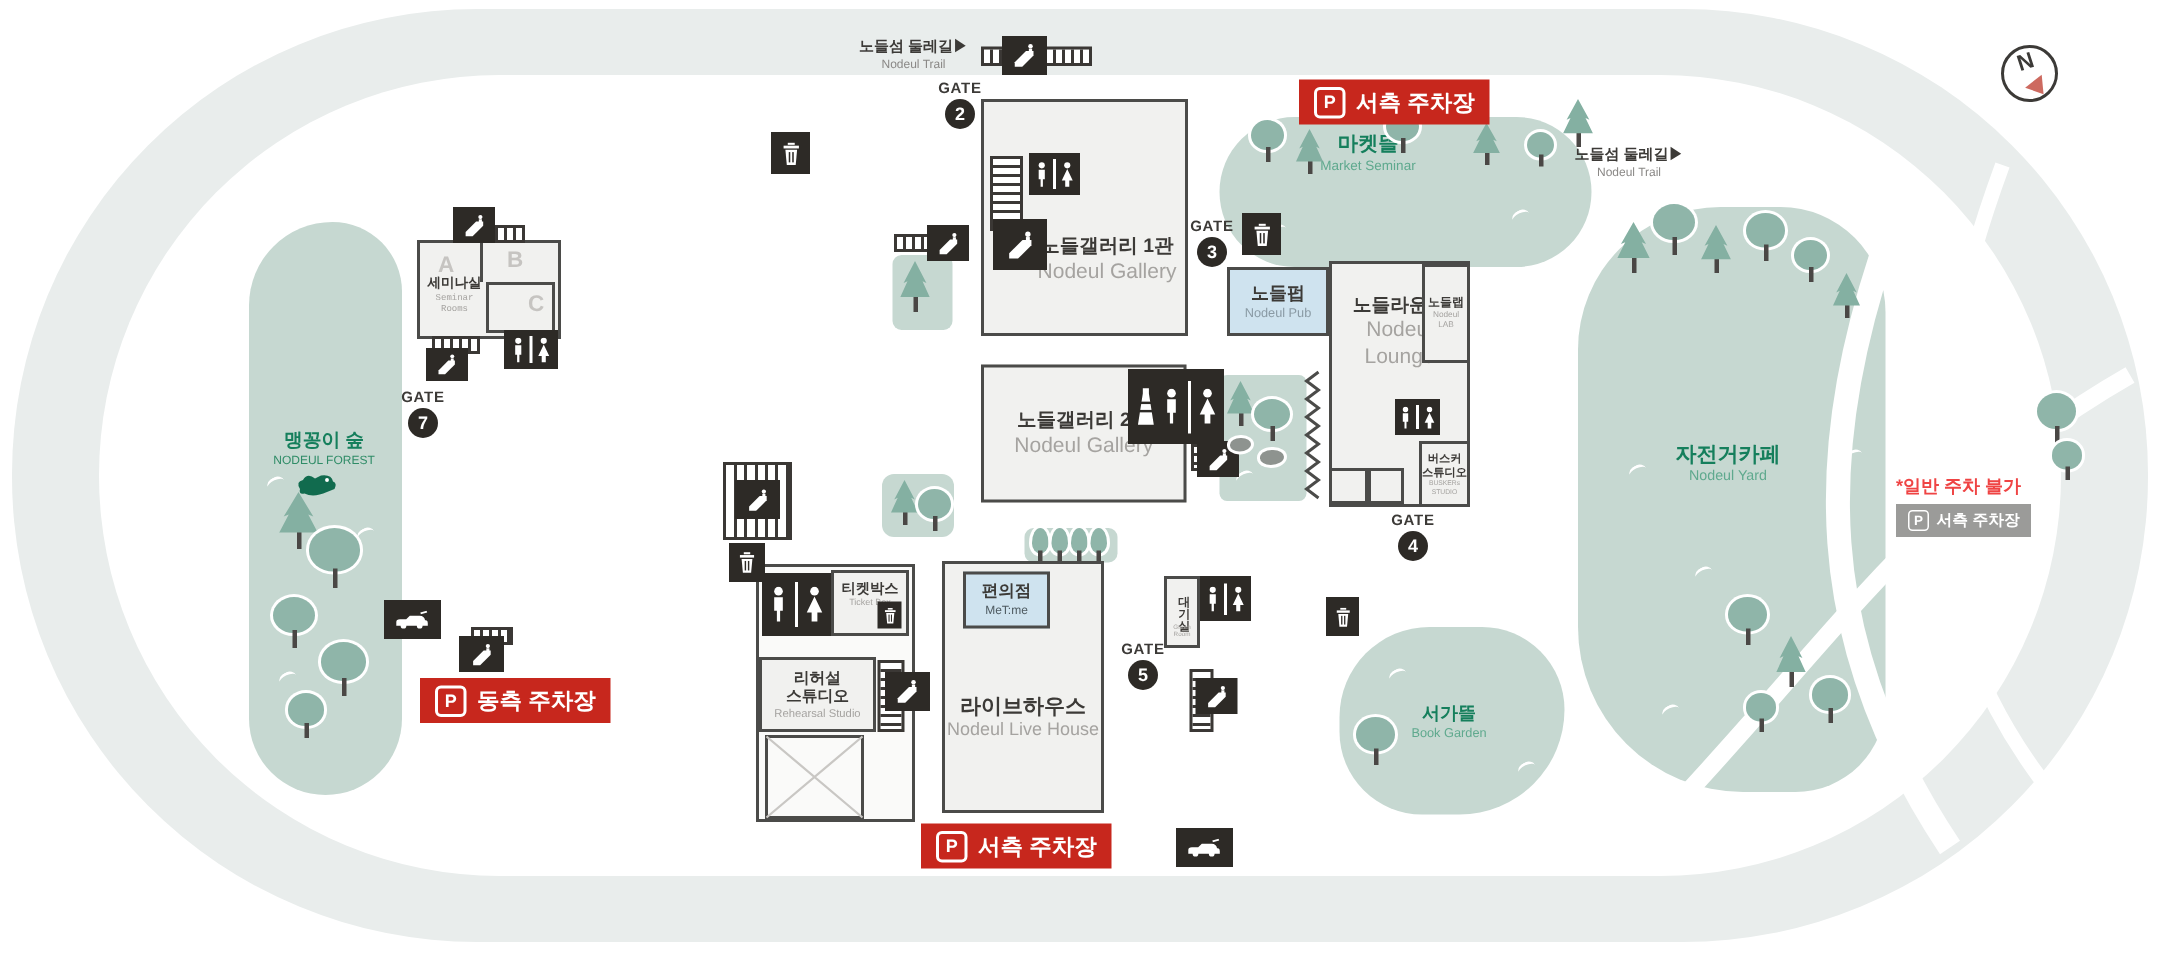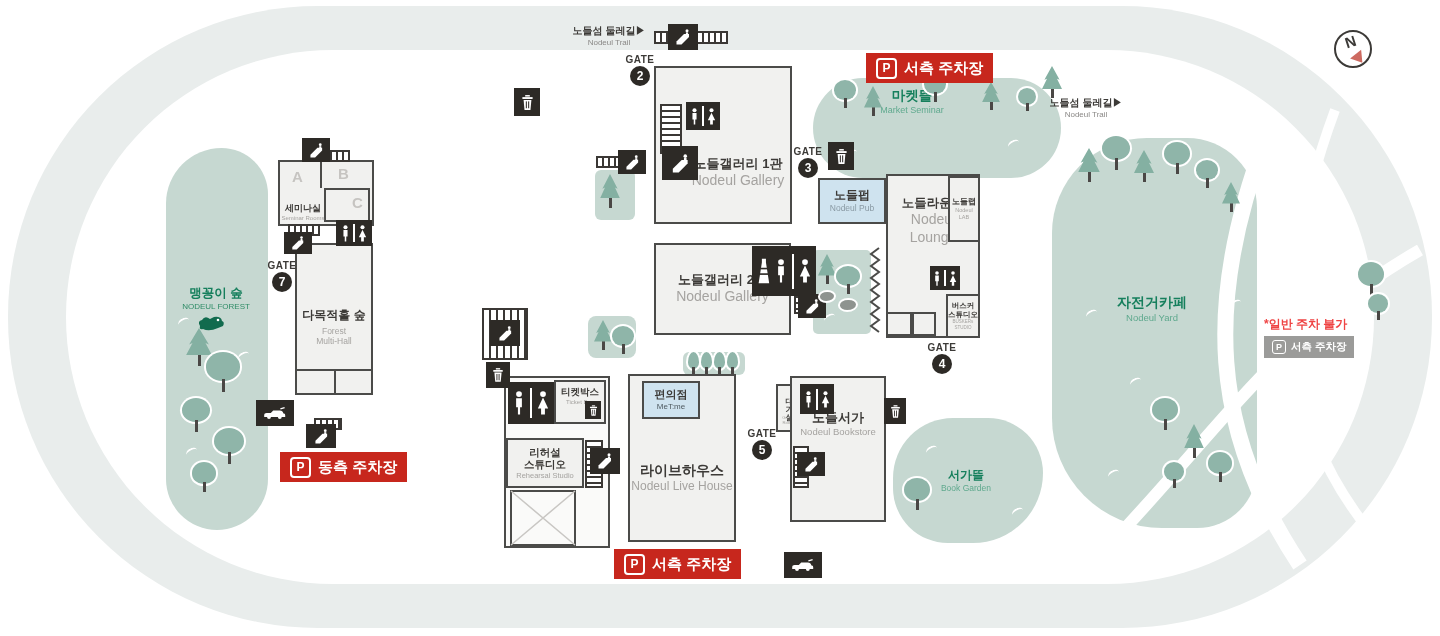--- a/index.html
+++ b/index.html
@@ -292,21 +292,21 @@
     <div class="kr">노들섬 둘레길▶</div>
     <div class="en">Nodeul Trail</div>
   </div>
 
   <div class="bld" style="left:278px;top:160px;width:96px;height:66px;display:block;position:absolute;">
     <div class="thin" style="left:40px;top:0;width:2px;height:26px;"></div>
     <div class="abs" style="left:44px;top:26px;width:46px;height:34px;border:2px solid #4b4b49;box-sizing:border-box;"></div>
     <span class="roomletter" style="left:12px;top:6px;">A</span>
     <span class="roomletter" style="left:58px;top:3px;">B</span>
     <span class="roomletter" style="left:72px;top:32px;">C</span>
-    <div class="abs" style="left:0;top:40px;width:46px;">
+    <div class="abs" style="left:0;top:20px;width:46px;font-family:Liberation Mono, monospace;">
       <div style="font-size:9px;font-weight:bold;color:#3c3a37;">세미나실</div>
       <div style="font-size:6px;color:#a5a3a0;">Seminar Rooms</div>
     </div>
   </div>
   <div class="ic" style="left:336px;top:220px;width:36px;height:26px;">
     <svg width="9" height="17" viewBox="0 0 10 20">
         <use href="#sym-man"></use>
       </svg>
       <div class="vline"></div>
       <svg width="9" height="17" viewBox="0 0 10 20">
@@ -319,29 +319,20 @@
         <use href="#sym-esc"></use>
       </svg>
     </div>
   <div class="cross" style="left:288px;top:224px;width:32px;height:12px;"></div>
   <div class="ic" style="left:284px;top:232px;width:28px;height:22px;">
       <svg width="14" height="14" viewBox="0 0 15 16">
         <use href="#sym-esc"></use>
       </svg>
     </div>
 
-  <div class="bld" style="left:295px;top:243px;width:78px;height:152px;display:block;position:absolute;">
-    <div class="thin" style="left:0;top:124px;width:74px;height:2px;"></div>
-    <div class="thin" style="left:37px;top:124px;width:2px;height:24px;"></div>
-    <div class="abs" style="left:0;top:62px;width:74px;text-align:center;">
-      <div style="font-size:12px;font-weight:bold;color:#3c3a37;">다목적홀 숲</div>
-      <div style="font-size:8.5px;color:#a5a3a0;margin-top:2px;">Forest</div>
-      <div style="font-size:8.5px;color:#a5a3a0;">Multi-Hall</div>
-    </div>
-  </div>
   <div class="ic" style="left:256px;top:400px;width:38px;height:26px;">
       <svg width="24" height="13" viewBox="0 0 20 10">
         <use href="#sym-car"></use>
       </svg>
     </div>
   <div class="cross" style="left:314px;top:418px;width:28px;height:12px;"></div>
   <div class="ic" style="left:306px;top:424px;width:30px;height:24px;">
       <svg width="15" height="15" viewBox="0 0 15 16">
         <use href="#sym-esc"></use>
       </svg>
@@ -524,26 +515,20 @@
   </div>
   <div class="ic" style="left:800px;top:384px;width:34px;height:30px;">
     <svg width="9" height="17" viewBox="0 0 10 20">
         <use href="#sym-man"></use>
       </svg>
       <div class="vline"></div>
       <svg width="9" height="17" viewBox="0 0 10 20">
         <use href="#sym-woman"></use>
       </svg>
   </div>
-  <div class="bld" style="left:790px;top:376px;width:96px;height:146px;padding-bottom:50px;">
-    <div class="bl">
-      <div class="kr">노들서가</div>
-      <div class="en" style="font-size:9.5px;">Nodeul Bookstore</div>
-    </div>
-  </div>
   <div class="stairs" style="left:793px;top:446px;width:16px;height:42px;"></div>
   <div class="ic" style="left:797px;top:452px;width:28px;height:24px;">
       <svg width="15" height="15" viewBox="0 0 15 16">
         <use href="#sym-esc"></use>
       </svg>
     </div>
   <div class="ic" style="left:884px;top:398px;width:22px;height:26px;">
       <svg width="11" height="13" viewBox="0 0 14 16">
         <use href="#sym-trash"></use>
       </svg>

